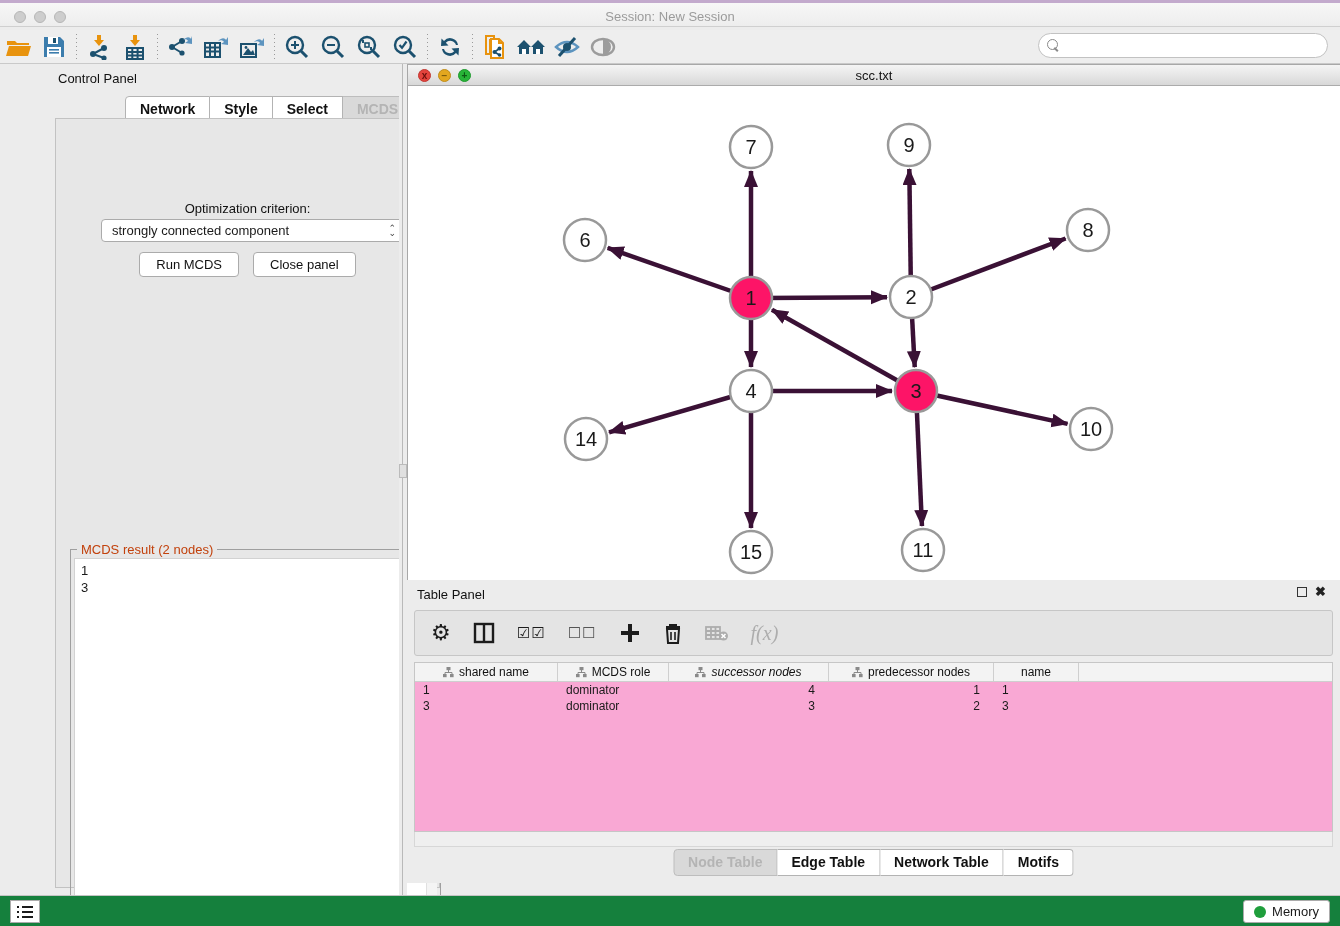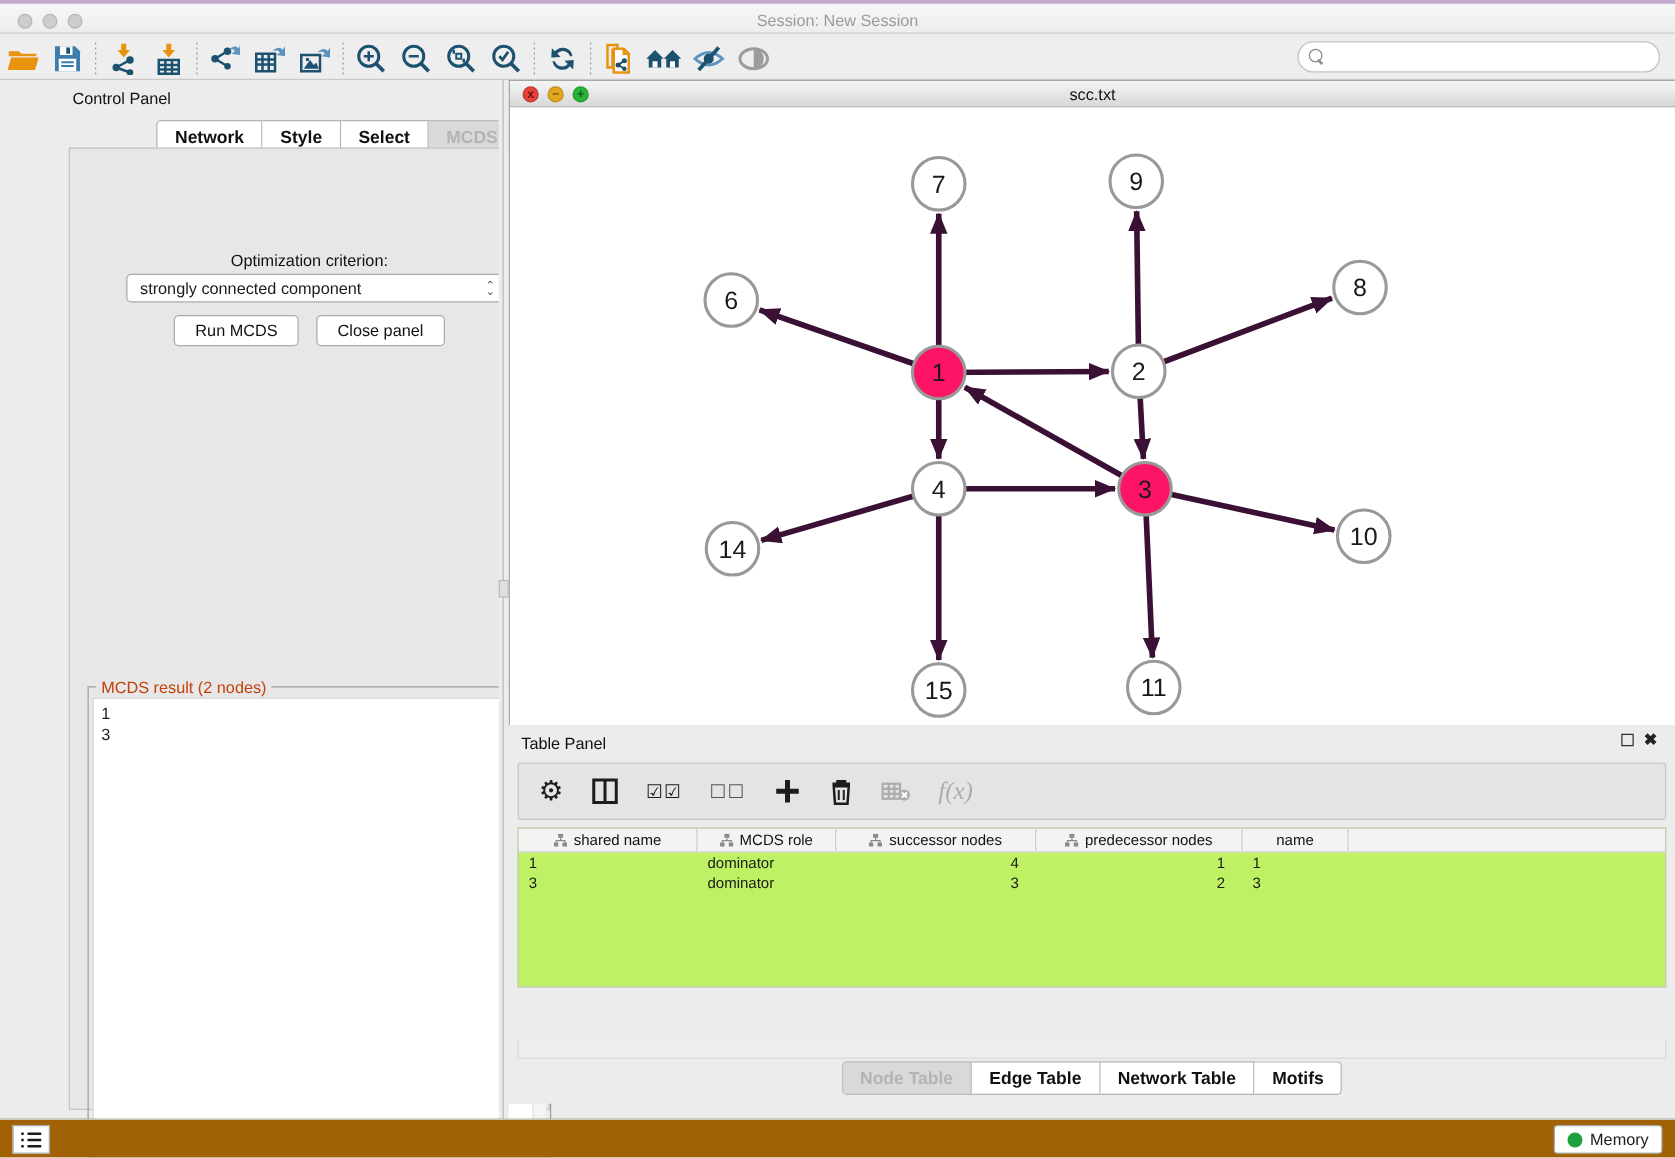--- a/index.html
+++ b/index.html
@@ -120,34 +120,34 @@
   .tpanel { position:absolute; left:407px; top:580px; width:933px; height:303px; background:#ececec; }
   .tp-toolbar {
     position:absolute; left:7px; top:30px; width:919px; height:46px;
     background:#e4e4e4; border:1px solid #c6c6c6; border-radius:3px;
     display:flex; align-items:center; padding-left:16px; gap:22px;
   }
   .tp-icon { font-size:19px; color:#1c1c1c; display:flex; align-items:center; }
   .tp-icon.disabled { color:#adadad; }
   .fx { font-family:"Liberation Serif", serif; font-style:italic; font-size:20px; }
   .dtable {
-    position:absolute; left:7px; top:82px; width:919px; height:128px; background:#bef264;
+    position:absolute; left:7px; top:82px; width:919px; height:170px; background:#f9a8d4;
     border:1px solid #c6c6c6; font-size:12px;
   }
   .dt-header { display:flex; background:#f3f3f3; border-bottom:1px solid #cfcfcf; height:19px; }
   .dt-hcell { display:flex; align-items:center; justify-content:center; gap:5px;
     border-right:1px solid #cfcfcf; font-size:12px; color:#111; position:relative; }
   .dt-row { display:flex; height:16px; }
   .dt-cell { overflow:hidden; white-space:nowrap; }
   .hscroll { position:absolute; left:7px; bottom:36px; width:919px; height:15px;
     background:#efefef; border:1px solid #d7d7d7; border-top:none; }
   .tp-tabs { left:50%; transform:translateX(-50%); top:269px; }
   
   .statusbar { position:absolute; left:0; top:895px; width:1340px; height:31px;
-    background:#a16207; border-top:1px solid #c4c4c4; }
+    background:#15803d; border-top:1px solid #c4c4c4; }
   .list-btn { position:absolute; left:10px; top:4px; width:30px; height:23px;
     background:#fff; border:1px solid #ababab; display:flex; align-items:center; justify-content:center; }
   .memory-btn { position:absolute; right:10px; top:4px; height:23px;
     background:#fff; border:1px solid #ababab; border-radius:3px;
     display:flex; align-items:center; gap:6px; padding:0 10px; font-size:13px; }
   .green-dot { width:12px; height:12px; border-radius:50%; background:#1f9e3c; }
   svg text { font-family:"Liberation Sans", sans-serif; }
 </style>
 </head>
 <body>
@@ -490,21 +490,21 @@
           <svg width="11" height="11" viewBox="0 0 11 11">
             <g fill="#8a8a8a">
               <rect x="3.5" y="0" width="4" height="3.2"></rect>
               <rect x="0" y="7" width="3.6" height="3.2"></rect>
               <rect x="7" y="7" width="3.6" height="3.2"></rect>
             </g>
             <path d="M5.5 3 V5.5 M2 7 V5.5 H9 V7" stroke="#8a8a8a" stroke-width="1" fill="none"></path>
           </svg>
           <span>MCDS role</span>
         </div>
-        <div class="dt-hcell" style="width: 160px;">
+        <div class="dt-hcell" style="width: 160px; font-style: italic;">
           <svg width="11" height="11" viewBox="0 0 11 11">
             <g fill="#8a8a8a">
               <rect x="3.5" y="0" width="4" height="3.2"></rect>
               <rect x="0" y="7" width="3.6" height="3.2"></rect>
               <rect x="7" y="7" width="3.6" height="3.2"></rect>
             </g>
             <path d="M5.5 3 V5.5 M2 7 V5.5 H9 V7" stroke="#8a8a8a" stroke-width="1" fill="none"></path>
           </svg>
           <span>successor nodes</span>
         </div>

